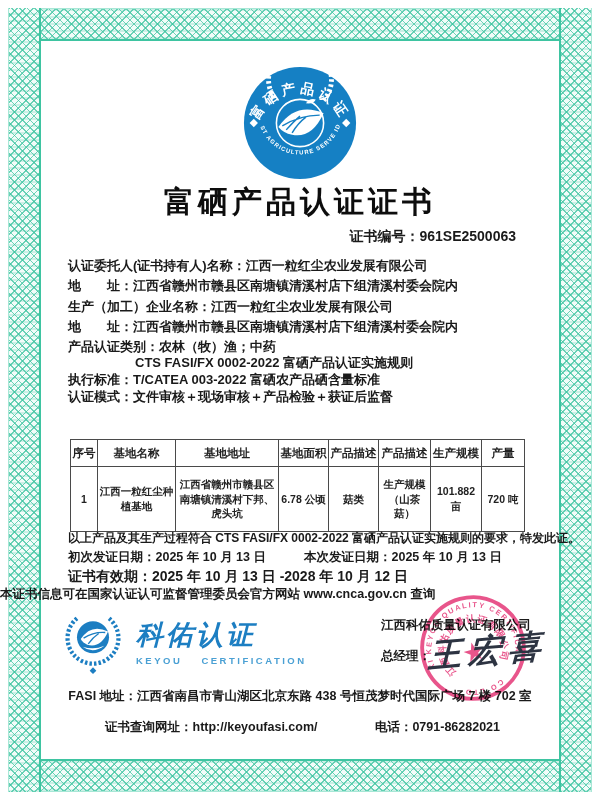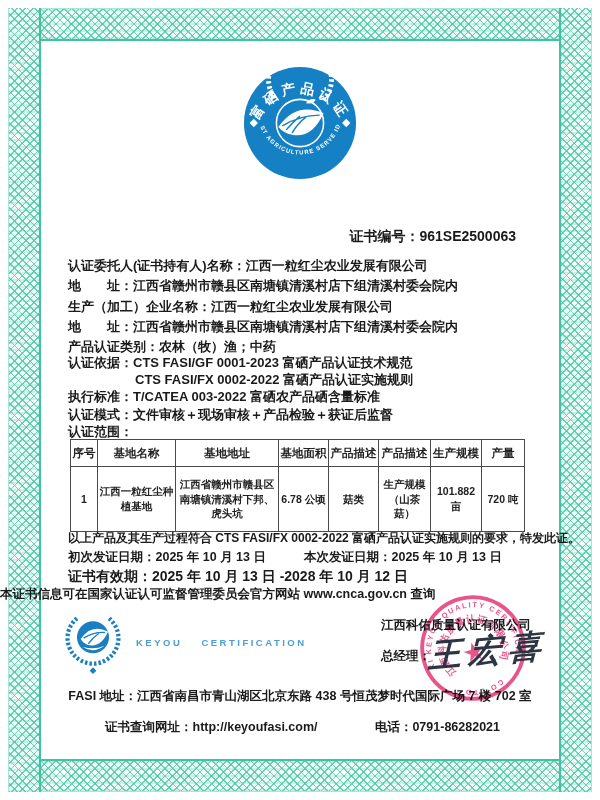--- a/index.html
+++ b/index.html
@@ -118,36 +118,35 @@
     </text>
     <rect x="10" y="57" width="6" height="6" transform="rotate(45 13 60)" fill="#ffffff"></rect>
     <rect x="104" y="57" width="6" height="6" transform="rotate(45 107 60)" fill="#ffffff"></rect>
     <path d="M 84,37 A 32,32 0 1 0 36,37" stroke="#ffffff" stroke-width="5" fill="none" stroke-dasharray="2.6 2.6" transform="rotate(180 60 60) rotate(180 60 60)"></path>
     <circle cx="60" cy="60" r="24" fill="none" stroke="#ffffff" stroke-width="1.6"></circle>
     <path d="M38,64 Q56,38 84,50 Q72,76 52,72 Q43,70 38,64 Z" fill="#ffffff"></path>
     <path d="M42,63 Q60,52 80,52 M52,70 Q58,60 66,54 M46,67 Q54,58 60,53" stroke="#1580c4" stroke-width="1.5" fill="none"></path>
     <path d="M66,40 q4,-6 10,-4 q-2,5 -10,4" fill="#ffffff"></path>
   </svg>
 
+  <div class="title">富硒产品认证证书</div>
   <div class="certno"><span>证书编号：</span><span>961SE2500063</span></div>
 
   <div class="info-a">
     <div class="iline">认证委托人(证书持有人)名称：江西一粒红尘农业发展有限公司</div>
     <div class="iline">地　　址：江西省赣州市赣县区南塘镇清溪村店下组清溪村委会院内</div>
     <div class="iline">生产（加工）企业名称：江西一粒红尘农业发展有限公司</div>
     <div class="iline">地　　址：江西省赣州市赣县区南塘镇清溪村店下组清溪村委会院内</div>
     <div class="iline">产品认证类别：农林（牧）渔；中药</div>
   </div>
 
   <div class="info-b">
-    <div class="iline">认证依据：CTS FASI/GF 0001-2023 富硒产品认证技术规范</div>
     <div class="iline indent">CTS FASI/FX 0002-2022 富硒产品认证实施规则</div>
     <div class="iline">执行标准：T/CATEA 003-2022 富硒农产品硒含量标准</div>
     <div class="iline">认证模式：文件审核＋现场审核＋产品检验＋获证后监督</div>
-    <div class="iline">认证范围：</div>
   </div>
 
   <table class="range-table">
     <colgroup>
       <col class="c0">
         <col class="c1">
         <col class="c2">
         <col class="c3">
       <col class="c4">
         <col class="c5">
@@ -189,20 +188,21 @@
   <div class="logo-wrap">
     <svg class="keyou-logo" viewBox="0 0 70 74">
       <path d="M 18,13 A 27,27 0 1 0 52,13" stroke="#1c7ec2" stroke-width="4.5" fill="none" stroke-dasharray="2.6 2.2"></path>
       <circle cx="35" cy="33" r="17" fill="#1c7ec2"></circle>
       <path d="M22,35 Q33,18 51,27 Q43,45 29,41 Q24,39 22,35 Z" fill="#ffffff"></path>
       <path d="M25,34 Q36,27 48,28 M30,40 Q35,33 41,29" stroke="#1c7ec2" stroke-width="1.4" fill="none"></path>
       <path d="M24,43 Q35,51 47,42 Q36,47 24,43 Z" fill="#ffffff"></path>
       <rect x="32.5" y="66" width="5" height="5" transform="rotate(45 35 68.5)" fill="#1c7ec2"></rect>
     </svg>
     <div class="logo-text">
+      <div class="logo-cn">科佑认证</div>
       <div class="logo-en">KEYOU CERTIFICATION</div>
     </div>
   </div>
 
   <div class="company">江西科佑质量认证有限公司</div>
   <div class="signer">总经理：</div>
 
   <svg class="seal" viewBox="0 0 100 100">
     <g transform="rotate(-15 50 50)">
       <circle cx="50" cy="50" r="47" fill="none" stroke="#e6427e" stroke-width="3.6"></circle>

